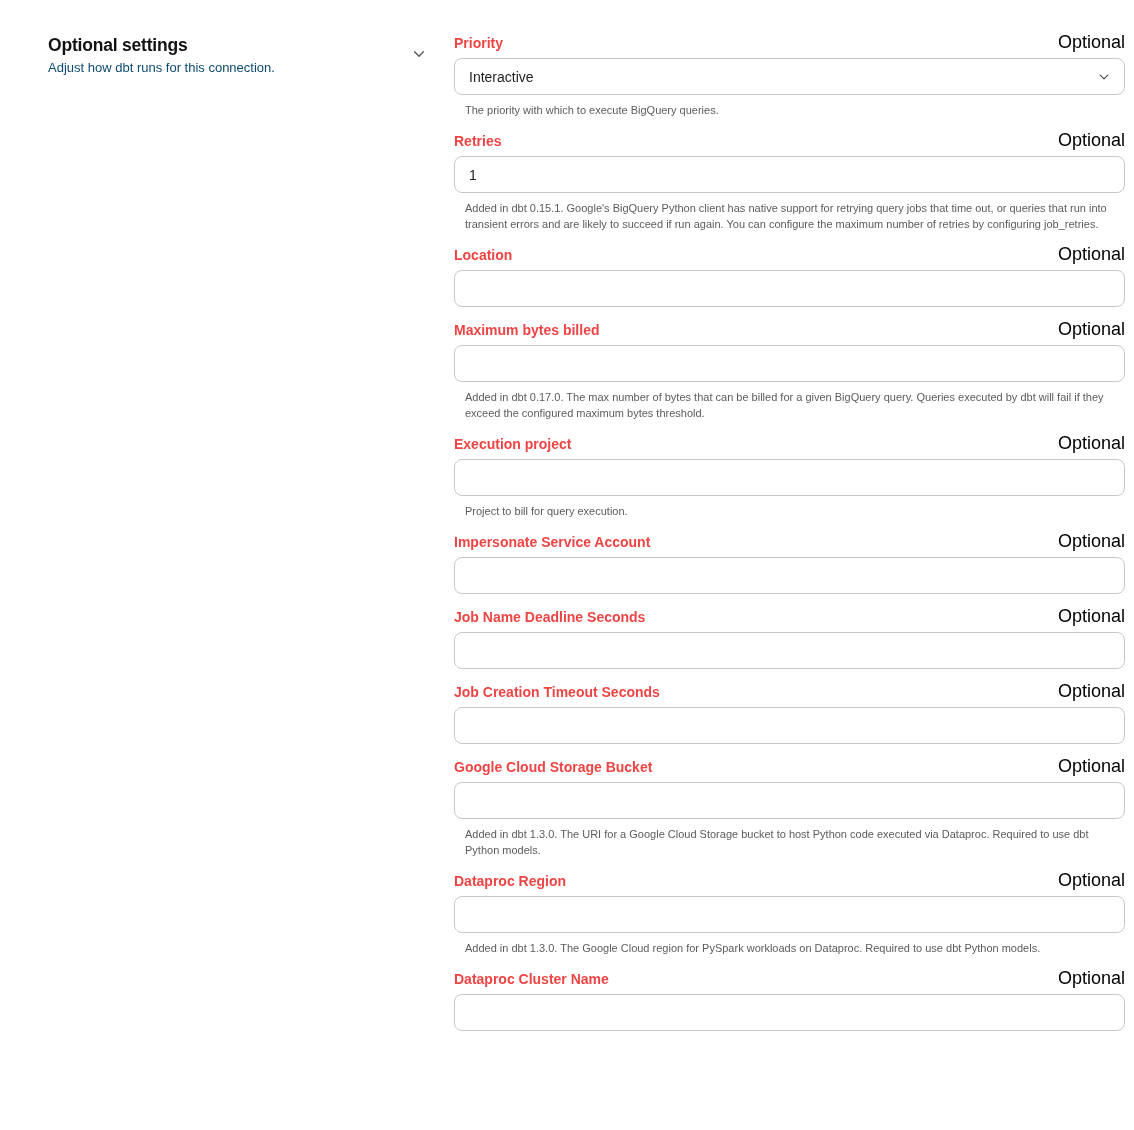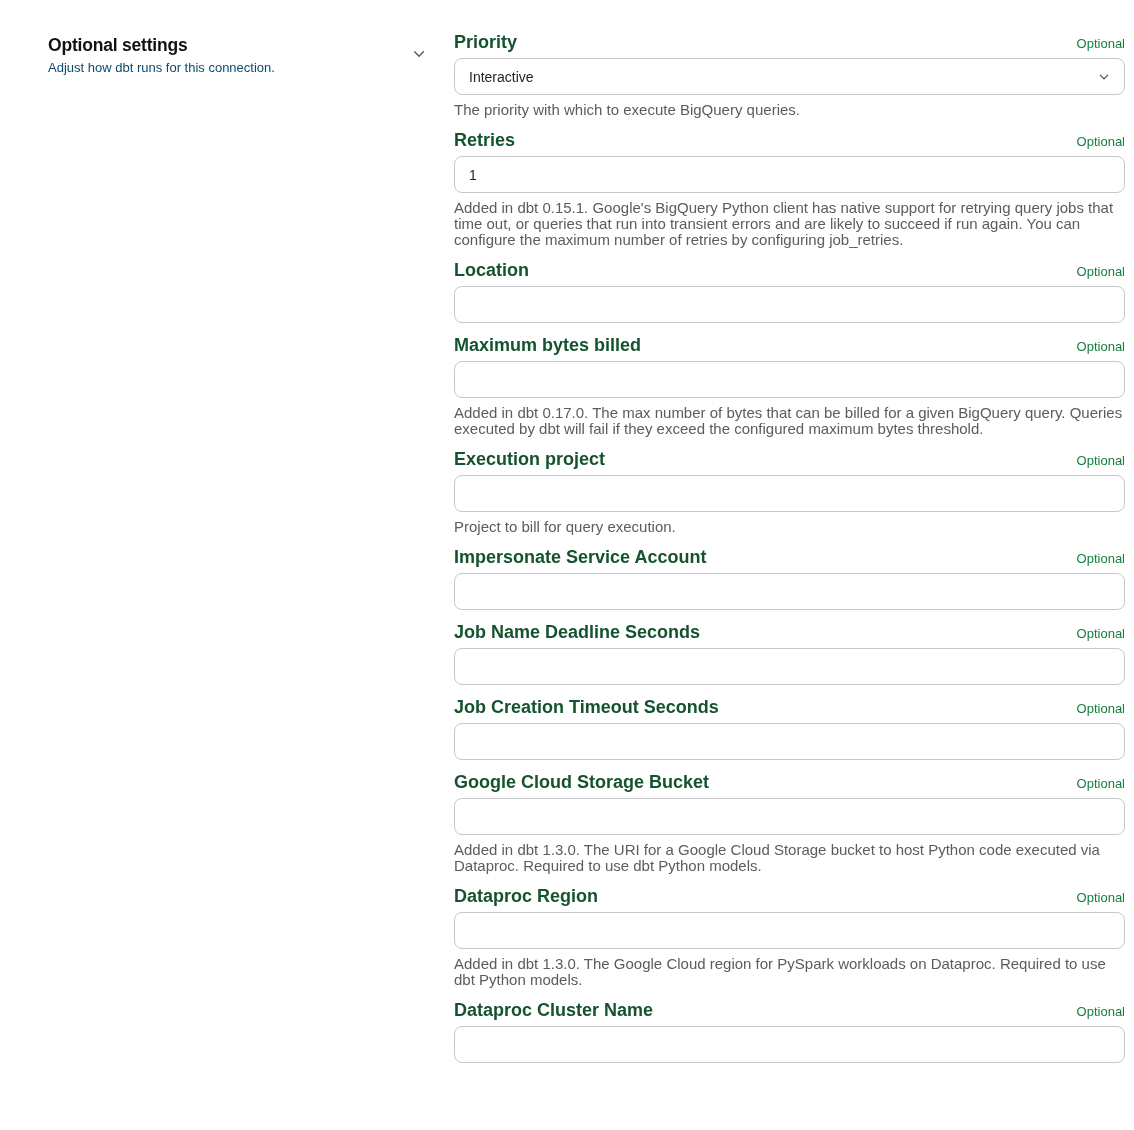--- a/index.html
+++ b/index.html
@@ -53,29 +53,29 @@
     flex: 0 0 671px;
   }
   .field-group { margin-bottom: 14px; }
   .field-head {
     display: flex;
     justify-content: space-between;
     align-items: baseline;
     margin-bottom: 6px;
   }
   .f-label {
+    font-size: 14px;
+    font-weight: 600;
+    color: #ef4444;
+    line-height: 17px;
+  }
+  .f-optional {
     font-size: 18px;
-    font-weight: 600;
-    color: #14532d;
-    line-height: 17px;
-  }
-  .f-optional {
-    font-size: 13px;
     font-weight: 400;
-    color: #15803d;
+    color: #000000;
     line-height: 17px;
   }
   .text-input, .select-box {
     width: 100%;
     height: 37px;
     border: 1px solid #c8c8c8;
     border-radius: 8px;
     background: #ffffff;
     font-family: "Liberation Sans", sans-serif;
     font-size: 14px;
@@ -87,23 +87,24 @@
     display: flex;
     align-items: center;
     justify-content: space-between;
     cursor: pointer;
   }
   .select-value { font-size: 14px; color: #1f1f1f; }
   .select-chevron { color: #4a4a4a; display: flex; align-items: center; }
   .select-chevron svg { width: 12px; height: 12px; display: block; }
   .f-help {
     margin-top: 7px;
-    font-size: 15px;
+    font-size: 11px;
     color: #5c5c5c;
     line-height: 16px;
+    margin-left: 11px;
   }
 </style>
 </head>
 <body>
 
 <div class="page">
 
   <div class="left-col">
     <div class="section-title">Optional settings</div>
     <div class="section-subtitle">Adjust how dbt runs for this connection.</div>

